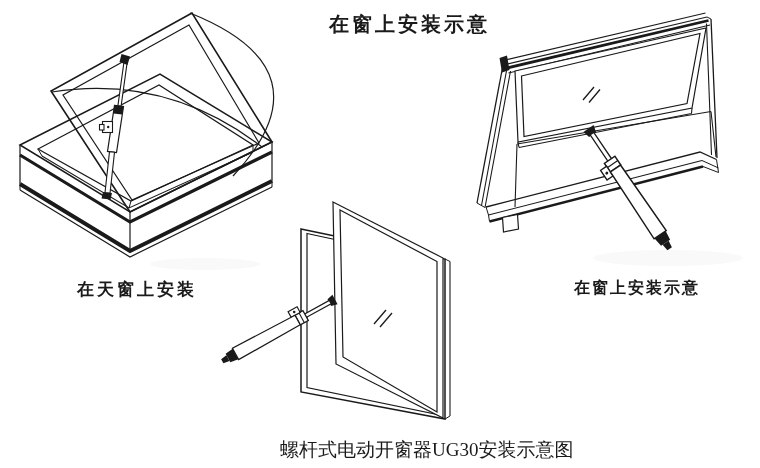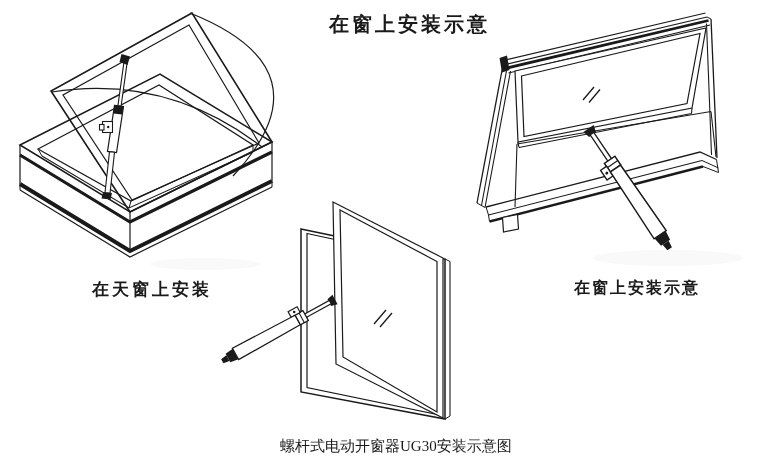--- a/index.html
+++ b/index.html
@@ -6,26 +6,26 @@
   html,body{margin:0;padding:0;background:#e8e8e8;}
   .stage{
     position:relative;width:760px;height:468px;background:var(--bg);
     overflow:hidden;font-family:"Liberation Sans","DejaVu Sans",sans-serif;
   }
   .lbl{
     position:absolute;color:var(--ink);font-weight:bold;white-space:nowrap;
     font-family:"Liberation Sans","DejaVu Sans",sans-serif;
   }
   .title-lbl{left:329px;top:11px;font-size:20px;letter-spacing:3px;}
-  .skylight-lbl{left:92px;top:278px;font-size:17px;letter-spacing:3px;text-align:center;}
+  .skylight-lbl{left:77px;top:278px;font-size:17px;letter-spacing:3px;text-align:center;}
   .tophung-lbl{left:574px;top:278px;font-size:16px;letter-spacing:2px;}
   .caption-lbl{
     position:absolute;left:280px;top:437px;color:var(--ink);
     font-family:"Liberation Serif","DejaVu Serif",serif;
-    font-size:15px;font-weight:normal;white-space:nowrap;text-align:right;
+    font-size:19px;font-weight:normal;white-space:nowrap;text-align:right;
   }
   svg{position:absolute;left:0;top:0;}
   .ln{fill:none;stroke:var(--ink);stroke-width:1.2px;}
   .w1{stroke-width:1px;} .w11{stroke-width:1.1px;} .w13{stroke-width:1.3px;}
   .w15{stroke-width:1.5px;} .w16{stroke-width:1.6px;}
   .w26{stroke-width:2.6px;} .w28{stroke-width:2.8px;}
   .w32{stroke-width:3.2px;} .w4{stroke-width:4px;}
   .fw{fill:#ffffff;stroke:var(--ink);stroke-width:1.1px;}
   .fw12{fill:#ffffff;stroke:var(--ink);stroke-width:1.2px;}
   .dk{fill:var(--ink);stroke:none;}

